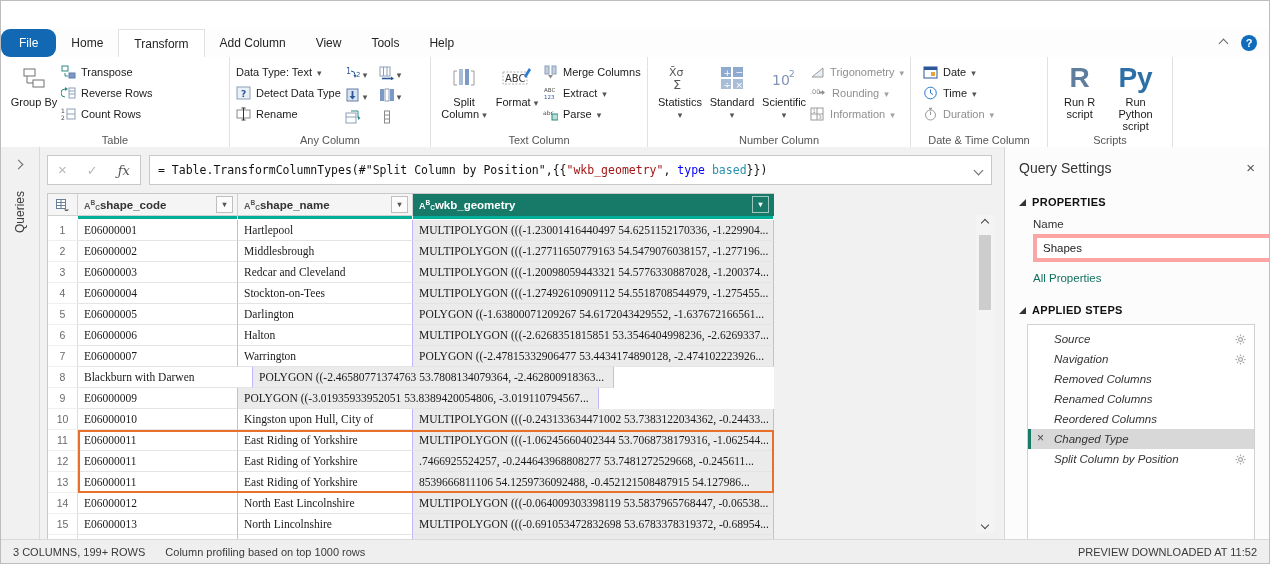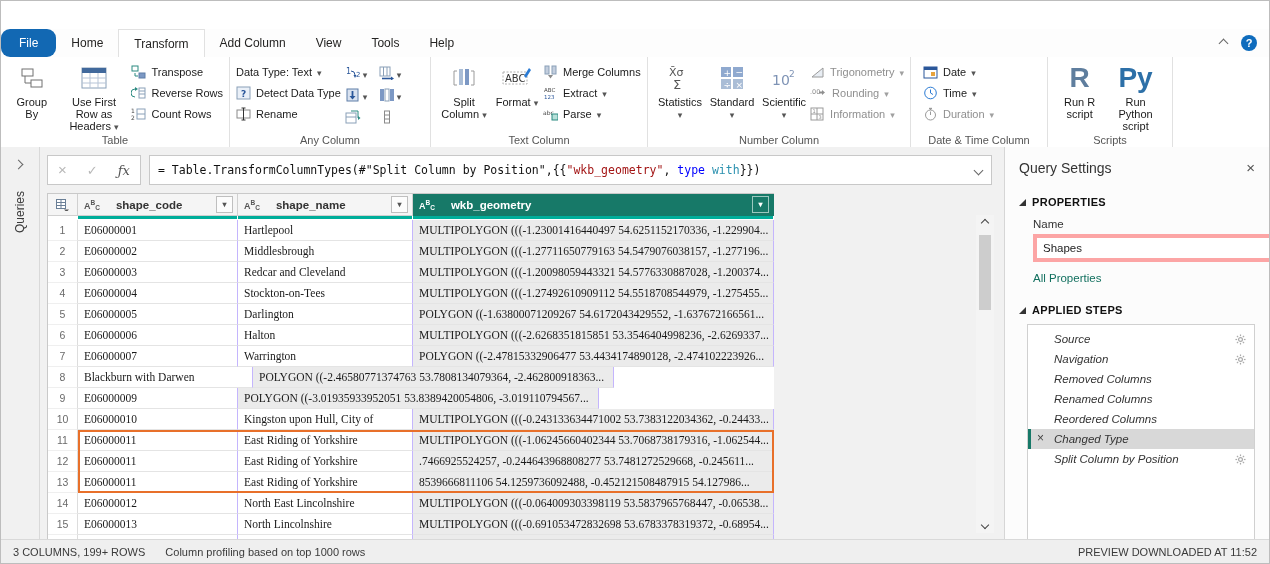--- a/index.html
+++ b/index.html
@@ -61,21 +61,21 @@
   .formula-input{flex:1;background:#fff;border:1px solid #c8c8c8;display:flex;align-items:center;
       padding:0 24px 0 8px;font-family:"DejaVu Sans Mono",monospace;font-size:11.5px;white-space:pre;overflow:hidden;position:relative;}
   .formula-chev{position:absolute;right:9px;top:11px;}
   .tk-plain{color:#111;}.tk-string{color:#a31515;}.tk-keyword{color:#0000ff;}.tk-type{color:#2b91af;}
   
   .grid{position:absolute;top:46px;left:7px;bottom:0;width:727px;overflow:hidden;background:#fff;
         border-left:1px solid #c9c9c9;border-top:1px solid #c9c9c9;box-sizing:border-box;}
   .hdr-row{display:flex;height:22px;}
   .corner{width:30px;background:#f5f5f5;border-right:1px solid #d0d0d0;border-bottom:1px solid #d0d0d0;
           display:flex;align-items:center;justify-content:center;gap:1px;box-sizing:border-box;}
-  .hcell{display:flex;align-items:center;gap:16px;padding:0 4px 0 6px;background:#f5f5f5;border-right:1px solid #d0d0d0;
+  .hcell{display:flex;align-items:center;gap:0;padding:0 4px 0 6px;background:#f5f5f5;border-right:1px solid #d0d0d0;
          border-bottom:1px solid #d0d0d0;box-sizing:border-box;font-size:11.5px;font-weight:bold;color:#333;}
   .hcell .hname{flex:1;overflow:hidden;white-space:nowrap;}
   .hcell.selected{background:#177968;color:#fff;border-right-color:#177968;border-bottom-color:#177968;}
   .abc{font-size:9px;color:#555;line-height:9px;white-space:nowrap;}
   .hcell.selected .abc{color:#fff;}
   .abc .a::before{content:"A";font-size:9px;}
   .abc .b::before{content:"B";font-size:6.5px;vertical-align:4px;}
   .abc .c::before{content:"C";font-size:6.5px;vertical-align:-1px;}
   .filter-btn{width:15px;height:15px;border:1px solid #bfbfbf;background:#fcfcfc;display:flex;align-items:center;justify-content:center;}
   .filter-btn::before{content:"▾";font-size:8px;color:#555;}
@@ -175,33 +175,20 @@
       <div class="bigbtn" style="width:48px">
         <span class="bicon">
           <svg width="24" height="22" viewBox="0 0 24 22">
               <rect x="2" y="2" width="11" height="7" fill="#fff" stroke="#707070"></rect>
               <rect x="11" y="13" width="11" height="7" fill="#fff" stroke="#707070"></rect>
               <polyline points="5,9 5,16 11,16" fill="none" stroke="#707070"></polyline>
             </svg>
         </span>
         <span>Group By</span>
       </div>
-      <div class="bigbtn" style="width:76px">
-        <span class="bicon">
-          <svg width="26" height="24" viewBox="0 0 26 24">
-              <rect x="1" y="2" width="24" height="20" fill="#fff" stroke="#8aa0b8"></rect>
-              <rect x="1" y="2" width="24" height="5" fill="#41699c"></rect>
-              <line x1="9" y1="7" x2="9" y2="22" stroke="#b7c4d6"></line>
-              <line x1="17" y1="7" x2="17" y2="22" stroke="#b7c4d6"></line>
-              <line x1="1" y1="12" x2="25" y2="12" stroke="#b7c4d6"></line>
-              <line x1="1" y1="17" x2="25" y2="17" stroke="#b7c4d6"></line>
-            </svg>
-        </span>
-        <span><span>Use First Row as Headers</span> <span class="g-dd"></span></span>
-      </div>
       <div class="smallcol">
         <div class="smallbtn">
           <svg width="15" height="14" viewBox="0 0 15 14">
               <rect x="1" y="1" width="6" height="5" fill="none" stroke="#2b8a80"></rect>
               <rect x="8" y="8" width="6" height="5" fill="#7c98c4" stroke="#5f7ea8"></rect>
               <path d="M4 8 l0 3 3 0" fill="none" stroke="#2b8a80"></path>
             </svg>
           <span>Transpose</span>
         </div>
         <div class="smallbtn">
@@ -475,21 +462,21 @@
     </div>
 
     <div class="center">
       <div class="formula-row">
         <div class="fx-box">
           <span class="g-x-gray"></span>
           <span class="g-check"></span>
           <span class="g-fx"></span>
         </div>
         <div class="formula-input">
-          <span><span class="tk-plain">= Table.TransformColumnTypes(#"Split Column by Position",{{</span><span class="tk-string">"wkb_geometry"</span><span class="tk-plain">, </span><span class="tk-keyword">type</span><span class="tk-plain"> </span><span class="tk-type">with</span><span class="tk-plain">}})</span></span>
+          <span><span class="tk-plain">= Table.TransformColumnTypes(#"Split Column by Position",{{</span><span class="tk-string">"wkb_geometry"</span><span class="tk-plain">, </span><span class="tk-keyword">type</span><span class="tk-plain"> </span><span class="tk-type">based</span><span class="tk-plain">}})</span></span>
           <span class="chev chev-down formula-chev"></span>
         </div>
       </div>
 
       <div class="grid">
         <div class="hdr-row">
           <div class="corner">
             <svg width="13" height="12" viewBox="0 0 13 12">
                 <rect x="0.5" y="0.5" width="9" height="9" fill="#fff" stroke="#6a7f96"></rect>
                 <line x1="0.5" y1="3.5" x2="9.5" y2="3.5" stroke="#6a7f96"></line>

